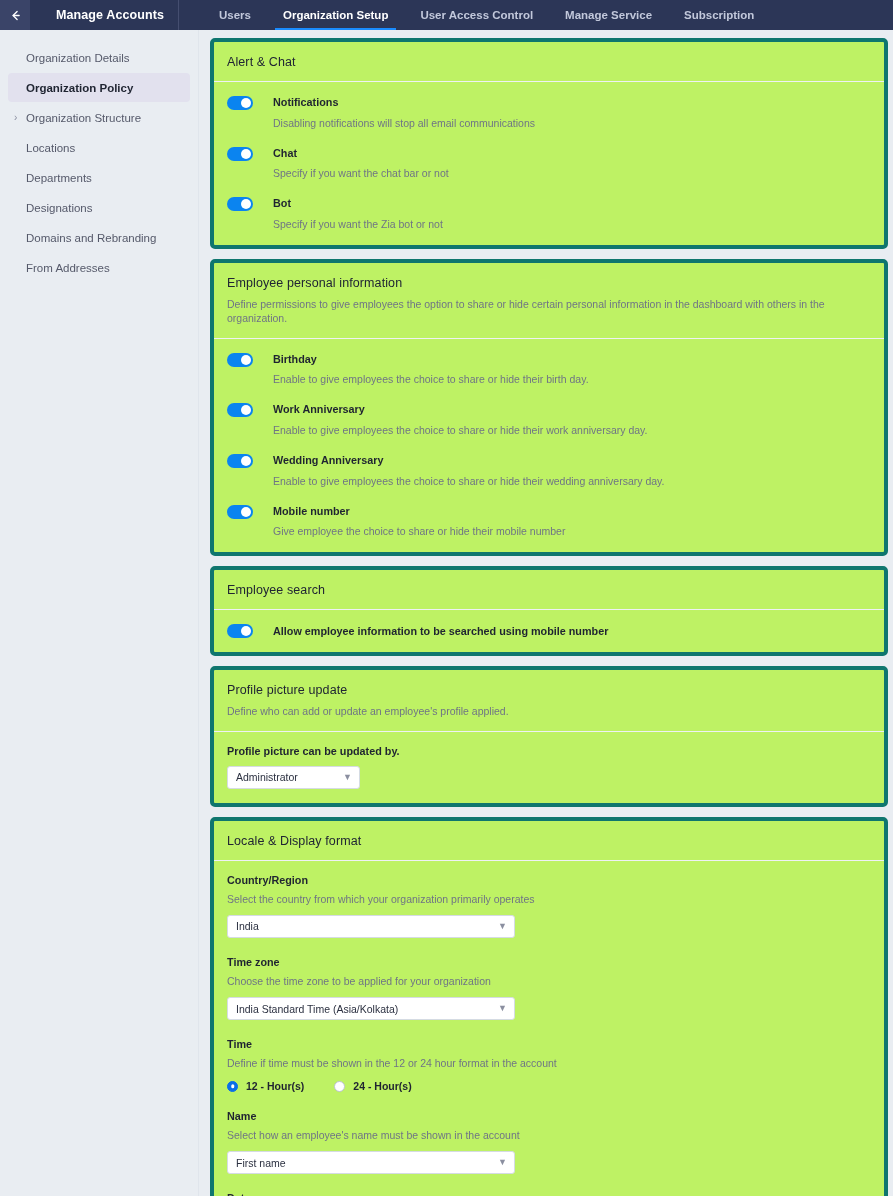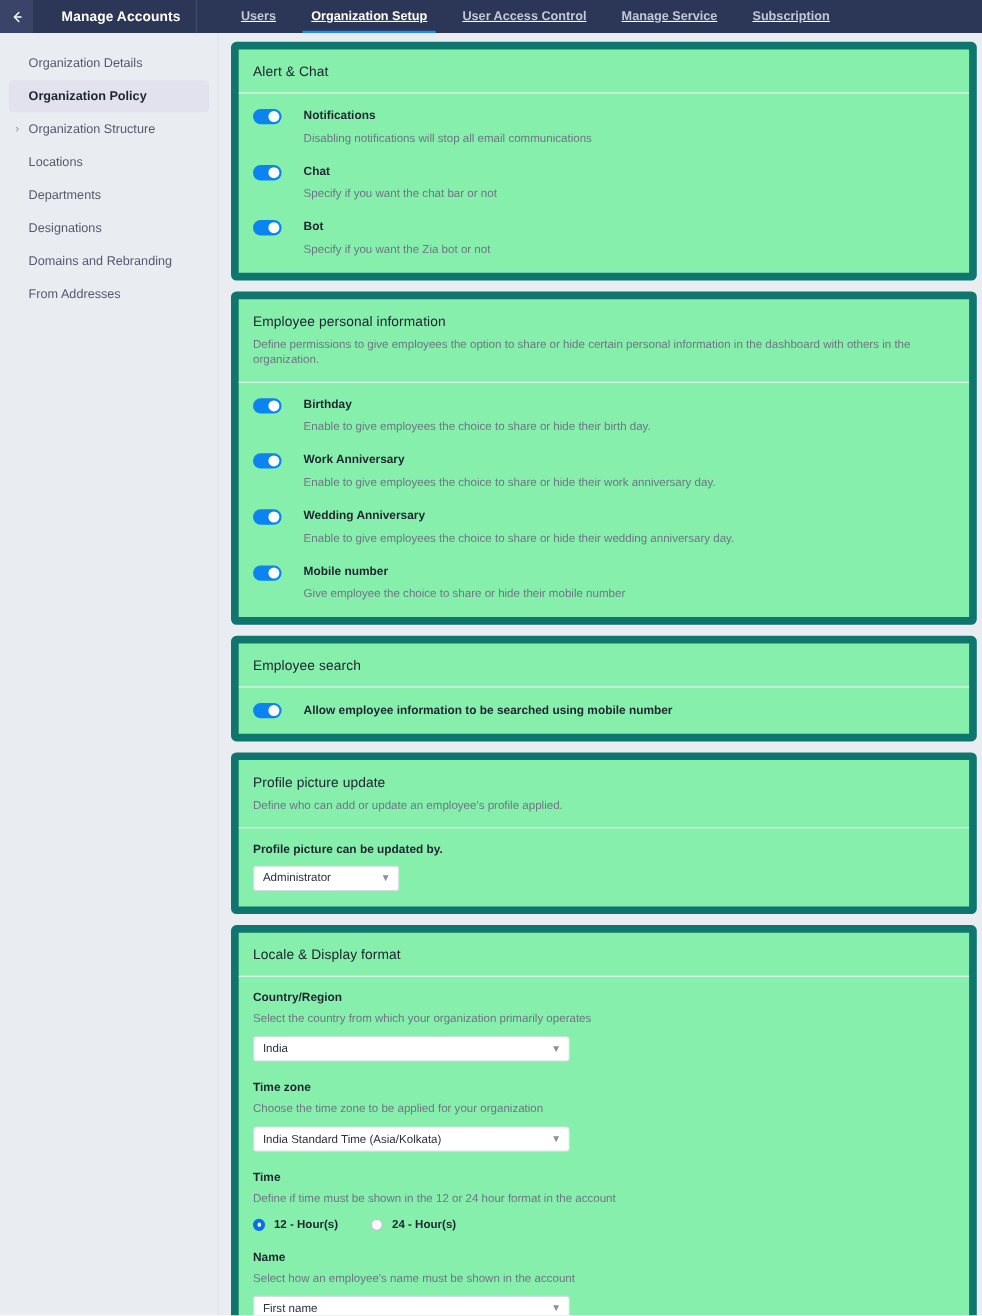--- a/index.html
+++ b/index.html
@@ -49,21 +49,20 @@
   .divider-v {
     width: 1px;
     height: 30px;
     background: #454e70;
     margin-left: 14px;
   }
   .tabs {
     display: flex;
     align-items: stretch;
     margin-left: 24px;
-    text-decoration: underline;
   }
   .tab {
     display: flex;
     align-items: center;
     position: relative;
     padding: 0 16px;
     font-size: 11.5px;
     font-weight: bold;
     color: #c2c8db;
     white-space: nowrap;
@@ -123,22 +122,22 @@
   }
 
   
   .main {
     flex: 1;
     background: #e9edf2;
     padding: 8px 5px 0 11px;
     overflow: hidden;
   }
   .card {
-    background: #86efac;
-    border: 7px solid #0f766e;
+    background: #bef264;
+    border: 4px solid #0f766e;
     border-radius: 5px;
     margin-bottom: 10px;
     width: 678px;
   }
   .card-head {
     padding: 13px 13px 12px 13px;
     border-bottom: 1px solid #eef1f5;
   }
   .card-title {
     font-size: 12.5px;

